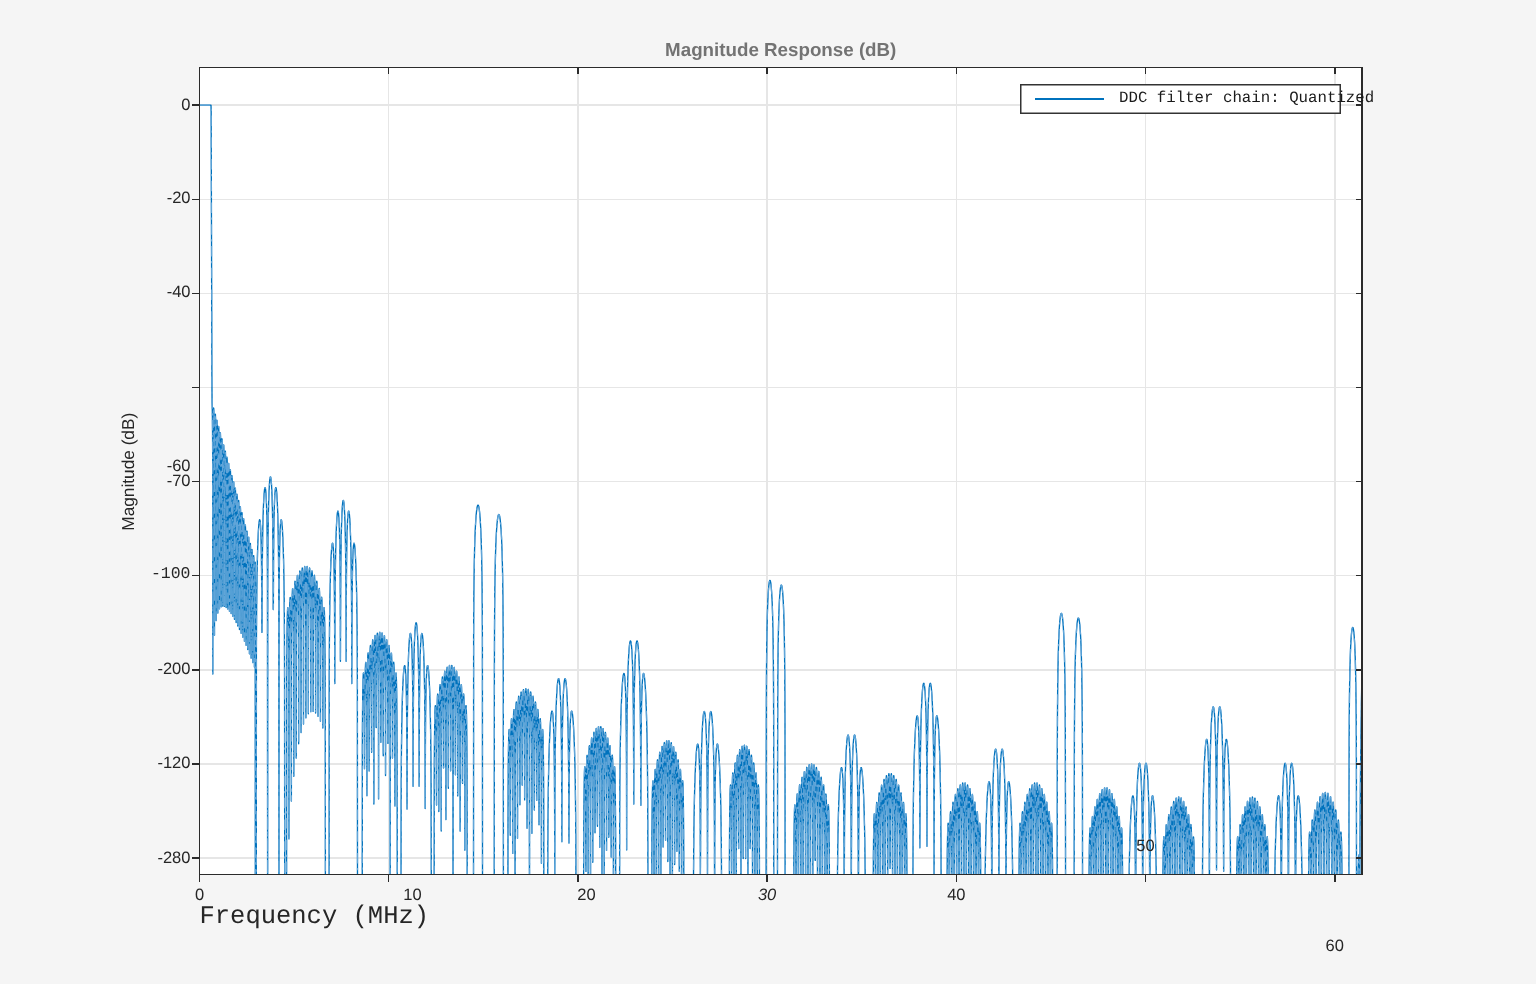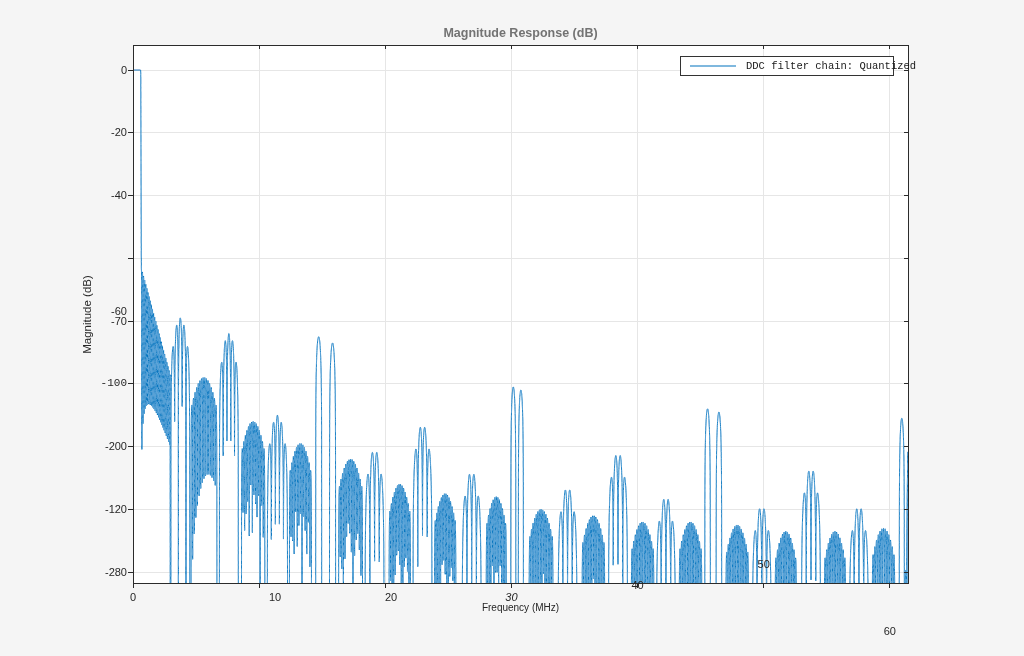--- a/index.html
+++ b/index.html
@@ -14,21 +14,21 @@
     position:absolute;left:133px;top:45px;width:775px;height:538px;
     background:#ffffff;
   }
   .plot-svg{position:absolute;left:0;top:0;}
   .title{
     position:absolute;left:133px;top:26px;width:775px;
     text-align:center;font-size:12.5px;font-weight:bold;color:#737373;
   }
   .xlabel{
     position:absolute;left:133px;top:602px;width:775px;
-    text-align:center;font-size:10px;color:#262626;
+    font-size:17px;color:#262626;font-family:Liberation Mono, monospace;
   }
   .ylabel{
     position:absolute;left:18px;top:307px;width:140px;height:15px;
     text-align:center;font-size:11.5px;color:#262626;
     transform:rotate(-90deg);
   }
   .tick-label{
     position:absolute;font-size:11px;color:#262626;line-height:15px;
   }
   .tick-label.x{width:34px;text-align:center;}
@@ -114,21 +114,21 @@
 
   <div class="title">Magnitude Response (dB)</div>
   <div class="xlabel">Frequency (MHz)</div>
   <div class="ylabel">Magnitude (dB)</div>
 
   <div id="tick-labels">
       <div class="tick-label x" style="left: 116px; top: 590px;">0</div>
       <div class="tick-label x" style="left: 258px; top: 590px;">10</div>
       <div class="tick-label x" style="left: 374px; top: 590px;">20</div>
       <div class="tick-label x" style="left: 494.418px; top: 590px; font-style: italic;">30</div>
-      <div class="tick-label x" style="left: 620.557px; top: 578px;">40</div>
+      <div class="tick-label x" style="left: 620.557px; top: 590px;">40</div>
       <div class="tick-label x" style="left: 746.697px; top: 557px;">50</div>
       <div class="tick-label x" style="left: 872.836px; top: 624px;">60</div>
       <div class="tick-label y" style="left: 71px; top: 62.5962px;">0</div>
       <div class="tick-label y" style="left: 71px; top: 125.337px;">-20</div>
       <div class="tick-label y" style="left: 71px; top: 188.077px;">-40</div>
       <div class="tick-label y" style="left: 71px; top: 264px; margin-top: 40px;">-60</div>
       <div class="tick-label y" style="left: 71px; top: 313.558px;">-70</div>
       <div class="tick-label y" style="left: 71px; top: 376.299px; font-family: Liberation Mono, monospace;">-100</div>
       <div class="tick-label y" style="left: 71px; top: 439.039px;">-200</div>
       <div class="tick-label y" style="left: 71px; top: 501.78px;">-120</div>

